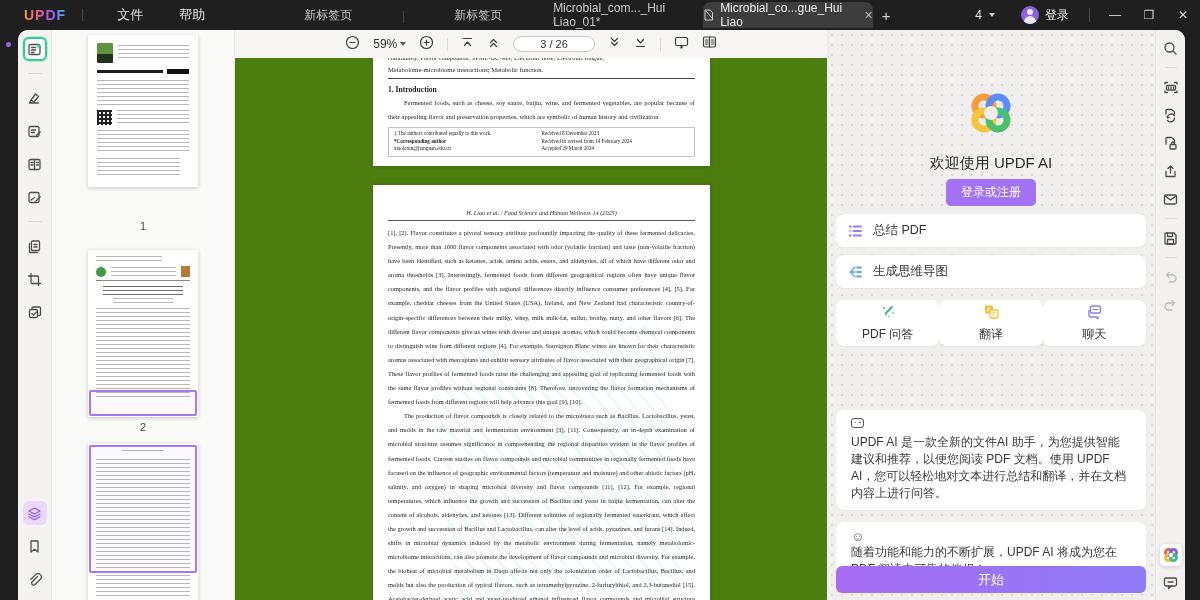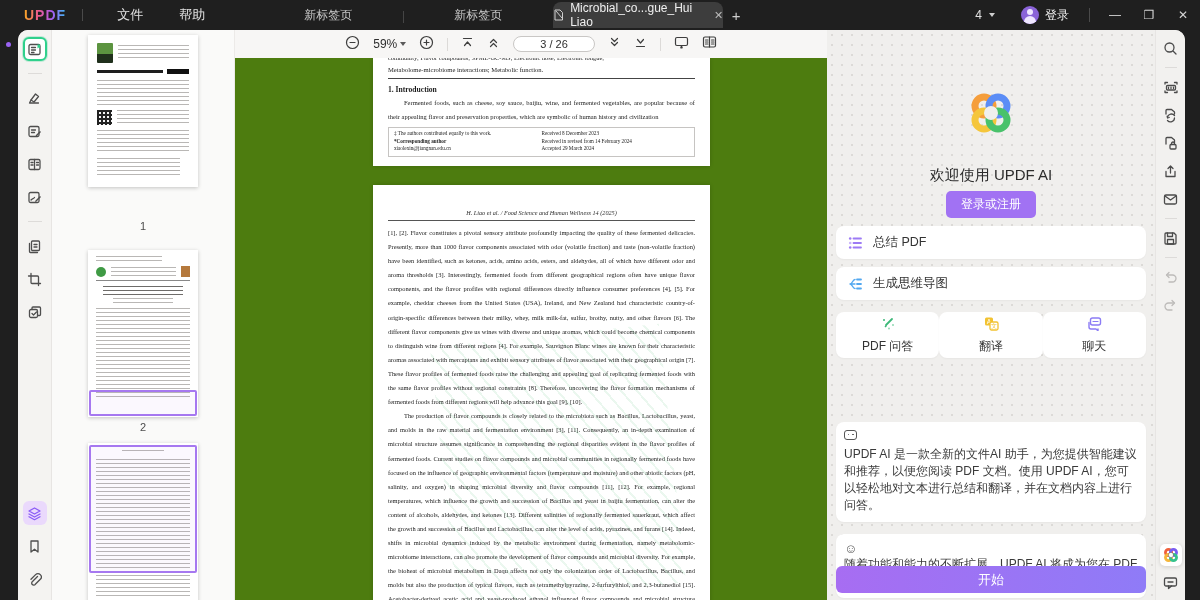--- a/index.html
+++ b/index.html
@@ -78,29 +78,29 @@
   .head-rule { border-top:1px solid #555; margin-top:4px; margin-bottom:5px; }
   .body-text { font-size:6.4px; line-height:14.1px; text-align:justify; }
   .body-text.indent { text-indent:16px; }
   .watermark { position:absolute; left:70px; top:150px; width:230px; height:260px; background:repeating-linear-gradient(55deg, rgba(110,200,140,.14) 0 2px, transparent 2px 12px); transform:rotate(-6deg); pointer-events:none; }
 
   
   .aipanel { width:328px; flex:none; position:relative; background-color:#f0efed;
              background-image:radial-gradient(#dcdad7 1px, transparent 1px); background-size:10px 10px;
              display:flex; flex-direction:column; align-items:center; padding:0 9px; }
   .ai-logo { margin-top:60px; }
-  .ai-title { margin-top:26px; font-size:15px; color:#2c2c2c; }
+  .ai-title { margin-top:14px; font-size:15px; color:#2c2c2c; }
   .login-btn { margin-top:6px; background:#a172f3; color:#fff; font-size:12px; border:none; border-radius:5px; padding:5px 15px; }
   .feat-row { margin-top:8px; width:100%; height:33px; background:#fff; border-radius:8px; display:flex; align-items:center; padding:0 12px; font-size:12.5px; color:#333; box-shadow:0 1px 2px rgba(0,0,0,.04); }
   .feat-row:first-of-type { margin-top:24px; }
   .feat-row .fico { margin-right:10px; display:inline-flex; }
   .small-cards { margin-top:12px; width:100%; display:flex; }
   .small-card { flex:1; height:46px; background:#fff; border-radius:8px; display:flex; flex-direction:column; align-items:center; justify-content:center; font-size:12px; color:#333; box-shadow:0 1px 2px rgba(0,0,0,.04); }
   .small-card .fico { margin-bottom:4px; }
-  .info-box { width:100%; background:#fff; border-radius:8px; padding:7px 8px 8px; font-size:12px; line-height:17px; color:#3a3a3a; box-shadow:0 1px 2px rgba(0,0,0,.04); }
+  .info-box { width:100%; background:#fff; border-radius:8px; padding:7px 15px 8px; font-size:12px; line-height:17px; color:#3a3a3a; box-shadow:0 1px 2px rgba(0,0,0,.04); }
   .info-box.first { margin-top:64px; }
   .info-box + .info-box { margin-top:12px; }
   .info-emoji { font-size:13px; color:#555; line-height:15px; }
   .robot-ico { width:13px; height:10px; border:1.2px solid #555; border-radius:3px; position:relative; display:inline-block; margin-bottom:1px; }
   .robot-ico::before, .robot-ico::after { content:""; position:absolute; top:2.6px; width:1.8px; height:1.8px; background:#555; border-radius:50%; }
   .robot-ico::before { left:2.5px; } .robot-ico::after { right:2.5px; }
   .start-btn { position:absolute; left:9px; right:9px; bottom:7px; height:27px; border:none; border-radius:6px;
                background:linear-gradient(90deg,#a76df2,#8f7bf7); color:#fff; font-size:13px; }
 
   
@@ -124,20 +124,23 @@
   <span class="logo">UPDF</span>
   <span class="tb-sep"></span>
   <span class="menu-item">文件</span>
   <span class="menu-item">帮助</span>
   <div class="tabs">
     <div class="tab">
         <span>新标签页</span>
       </div>
     <div class="tab">
         <span>新标签页</span>
+      </div>
+    <div class="tab">
+        <span>Microbial_com..._Hui Liao_01*</span>
       </div>
     <div class="tab active">
       <span class="doc-ico">
         <svg width="11" height="12" viewBox="0 0 11 12">
             <path d="M2 1h5l2.5 2.5V11H2z" stroke="#cfcfcf" fill="none" stroke-width="1"></path>
             <path d="M3 2l6 7" stroke="#cfcfcf" stroke-width="1"></path>
           </svg>
       </span>
       <span>Microbial_co...gue_Hui Liao</span>
       <span class="close-x">✕</span>

